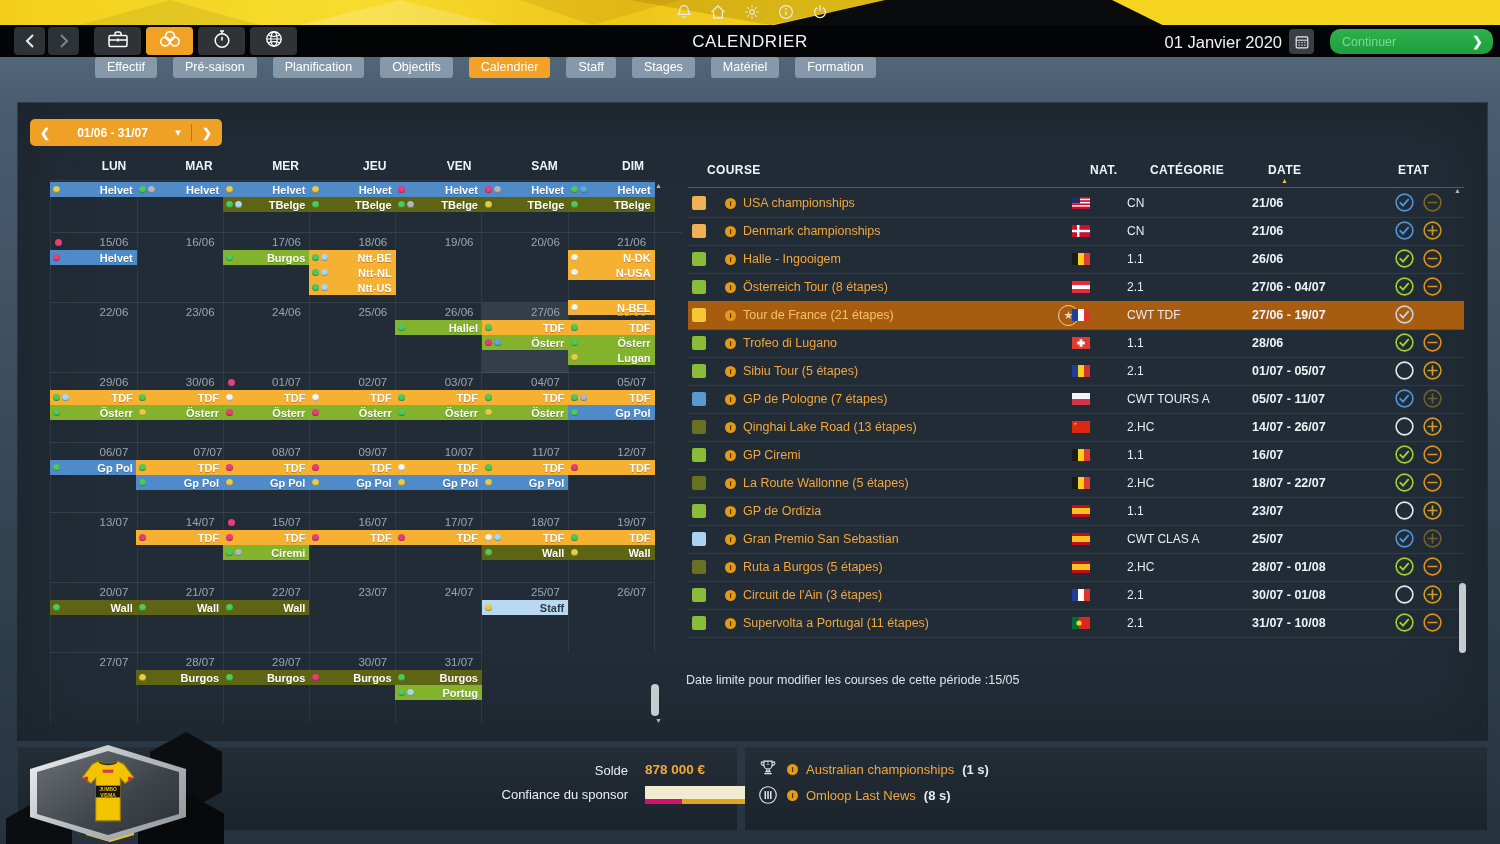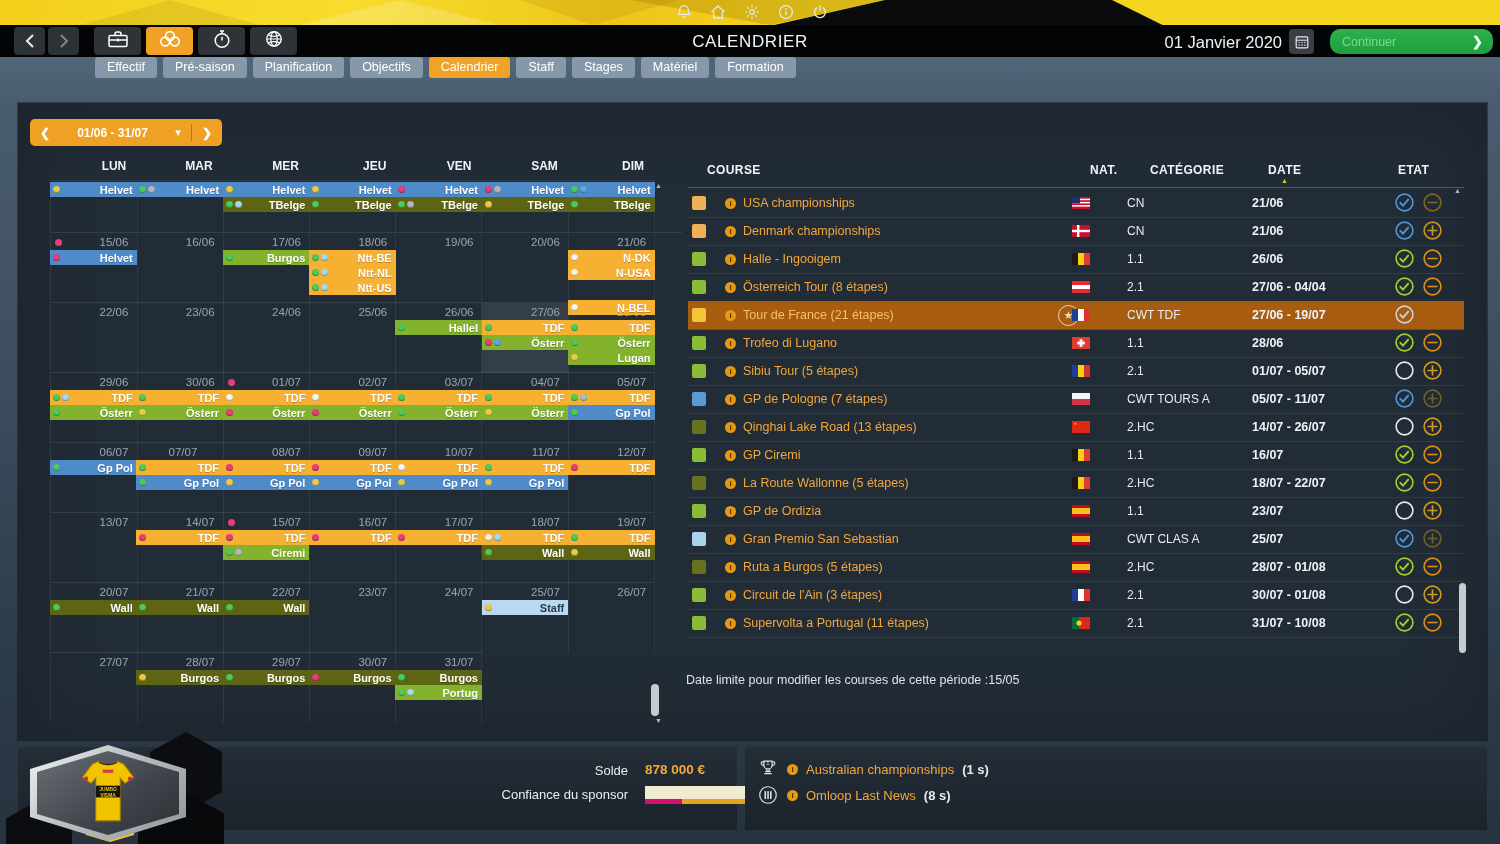--- a/index.html
+++ b/index.html
@@ -28,21 +28,21 @@
   #page-title{position:absolute;left:600px;top:7px;width:300px;text-align:center;
     font-size:17px;letter-spacing:.6px;color:#f2f5f7;}
   #topdate{position:absolute;left:1130px;top:8px;width:152px;text-align:right;font-size:16.5px;color:#eef2f4;}
   #calbtn{position:absolute;left:1289px;top:4px;width:25px;height:25px;background:#3a3f45;border-radius:4px;
     display:flex;align-items:center;justify-content:center;}
   #continue-btn{position:absolute;left:1330px;top:4px;width:163px;height:25px;border-radius:10px;
     background:linear-gradient(180deg,#2cb14c,#1f9e3e);display:flex;align-items:center;}
   #continue-btn .lbl{flex:1;padding-left:12px;font-size:12.5px;color:#7fd793;}
   #continue-btn .chev{padding-right:10px;color:#eafff0;font-size:13px;font-weight:bold;}
   
-  #tabbar{position:absolute;left:95px;top:57px;display:flex;gap:6px;}
+  #tabbar{position:absolute;left:95px;top:57px;display:flex;gap:16px;}
   .tab{height:21px;line-height:21px;padding:0 12px;border-radius:3px;background:rgba(148,166,183,.8);
     color:#fff;font-size:12.5px;white-space:nowrap;}
   .tab.active{background:#f2a227;}
   
   #panel{position:absolute;left:18px;top:103px;width:1469px;height:637px;background:#222c36;
     box-shadow:0 0 0 1px rgba(0,0,0,.35), inset 0 0 80px rgba(0,0,0,.22);}
   
   #range-pill{position:absolute;left:12px;top:16px;width:192px;height:27px;background:#efa125;border-radius:5px;
     display:flex;align-items:center;color:#fff;}
   #range-pill .pchev{width:30px;text-align:center;font-size:12px;font-weight:bold;}
@@ -569,21 +569,21 @@
       </div>
       <div class="week wb" style="top: 261px; height: 70px; width: 604.1px;">
         <div class="cal-cell first" style="left: 0px; width: 86.3px;"></div>
         <div class="cal-cell" style="left: 86.3px; width: 86.3px;"></div>
         <div class="cal-cell" style="left: 172.6px; width: 86.3px;"></div>
         <div class="cal-cell" style="left: 258.9px; width: 86.3px;"></div>
         <div class="cal-cell" style="left: 345.2px; width: 86.3px;"></div>
         <div class="cal-cell" style="left: 431.5px; width: 86.3px;"></div>
         <div class="cal-cell" style="left: 517.8px; width: 86.3px;"></div>
         <div class="cal-date" style="left: 0px; width: 78.3px;">06/07</div>
-        <div class="cal-date" style="left: 69px; width: 78.3px;">07/07</div>
+        <div class="cal-date" style="left: 94px; width: 78.3px;">07/07</div>
         <div class="cal-date" style="left: 172.6px; width: 78.3px;">08/07</div>
         <div class="cal-date" style="left: 258.9px; width: 78.3px;">09/07</div>
         <div class="cal-date" style="left: 345.2px; width: 78.3px;">10/07</div>
         <div class="cal-date" style="left: 431.5px; width: 78.3px;">11/07</div>
         <div class="cal-date" style="left: 517.8px; width: 78.3px;">12/07</div>
         <div class="bar-seg" style="left: 0px; width: 86.8px; top: 17px; background: rgb(79, 139, 201);">
           <div class="dots">
             <div class="dot" style="background: rgb(78, 201, 92);"></div>
           </div>
           <span class="slabel">Gp Pol</span>
@@ -892,21 +892,21 @@
       </div>
       <div class="trow" style="top: 170px;">
         <div class="sw" style="background: rgb(138, 189, 55);"></div>
         <div class="info-dot">i</div>
         <div class="rname">Österreich Tour (8 étapes)</div>
         <div class="flag"><svg width="18" height="12" viewBox="0 0 18 12">
             <rect width="18" height="12" fill="#ed2939"></rect>
             <rect y="4" width="18" height="4" fill="#fff"></rect>
           </svg></div>
         <div class="cat">2.1</div>
-        <div class="rdate">27/06 - 04/04</div>
+        <div class="rdate">27/06 - 04/07</div>
         <div class="chk"><svg width="21" height="21" viewBox="0 0 21 21">
             <circle cx="10.5" cy="10.5" r="8.4" fill="none" stroke="#a2cf35" stroke-width="1.6"></circle>
             <path d="M6.3 10.8l2.7 2.8 5.2-6" fill="none" stroke="#a2cf35" stroke-width="1.9" stroke-linecap="round"></path>
           </svg></div>
         <div class="act"><svg width="21" height="21" viewBox="0 0 21 21">
             <circle cx="10.5" cy="10.5" r="8.4" fill="none" stroke="#dd9017" stroke-width="1.6"></circle>
             <path d="M6.2 10.5h8.6" stroke="#dd9017" stroke-width="1.7" stroke-linecap="round"></path>
           </svg></div>
       </div>
       <div class="trow hl" style="top: 198px;">

